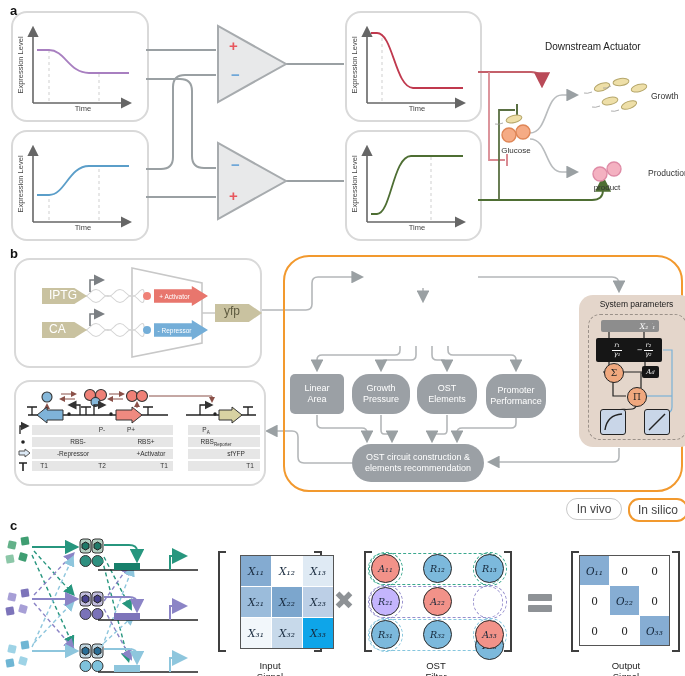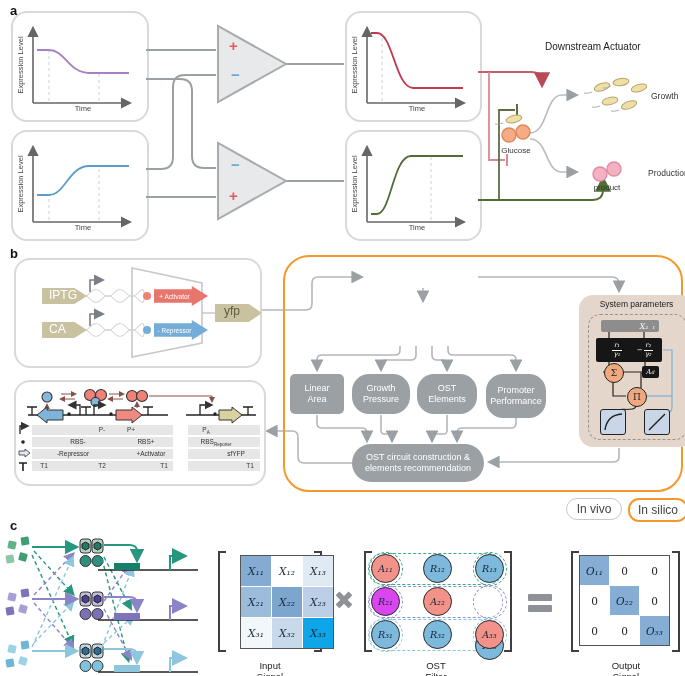--- a/index.html
+++ b/index.html
@@ -559,21 +559,21 @@
     <div class="rowdash" style="left:368px;top:619px;width:133px;border-color:#85c6de;"></div>
     <div class="fring" style="left:369px;top:552px;border-color:#3aa88e;"></div>
     <div class="fring" style="left:473px;top:552px;border-color:#3aa88e;"></div>
     <div class="fring" style="left:369px;top:585px;border-color:#968fcd;"></div>
     <div class="fring" style="left:473px;top:585px;border-color:#968fcd;"></div>
     <div class="fring" style="left:369px;top:618px;border-color:#85c6de;"></div>
     <div class="fring" style="left:473px;top:618px;border-color:#85c6de;"></div>
     <div class="fcircle" style="left:371px;top:554px;background:#f29289;">A₁₁</div>
     <div class="fcircle" style="left:423px;top:554px;background:#7cb9dc;">R₁₂</div>
     <div class="fcircle" style="left:475px;top:554px;background:#7cb9dc;">R₁₃</div>
-    <div class="fcircle" style="left:371px;top:587px;background:#d946ef;">R₂₁</div>
+    <div class="fcircle" style="left:371px;top:587px;background:#c4b5fd;">R₂₁</div>
     <div class="fcircle" style="left:423px;top:587px;background:#f29289;">A₂₂</div>
     <div class="fcircle" style="left:475px;top:587px;background:#7cb9dc;margin-top:44px;">R₂₃</div>
     <div class="fcircle" style="left:371px;top:620px;background:#7cb9dc;">R₃₁</div>
     <div class="fcircle" style="left:423px;top:620px;background:#7cb9dc;">R₃₂</div>
     <div class="fcircle" style="left:475px;top:620px;background:#f29289;">A₃₃</div>
     <div class="mlabel" style="left:436px;top:660px;">OST Filter</div>
   </div>
 
   <div class="eqbar" style="left:528px;top:594px;"></div>
   <div class="eqbar" style="left:528px;top:605px;"></div>

